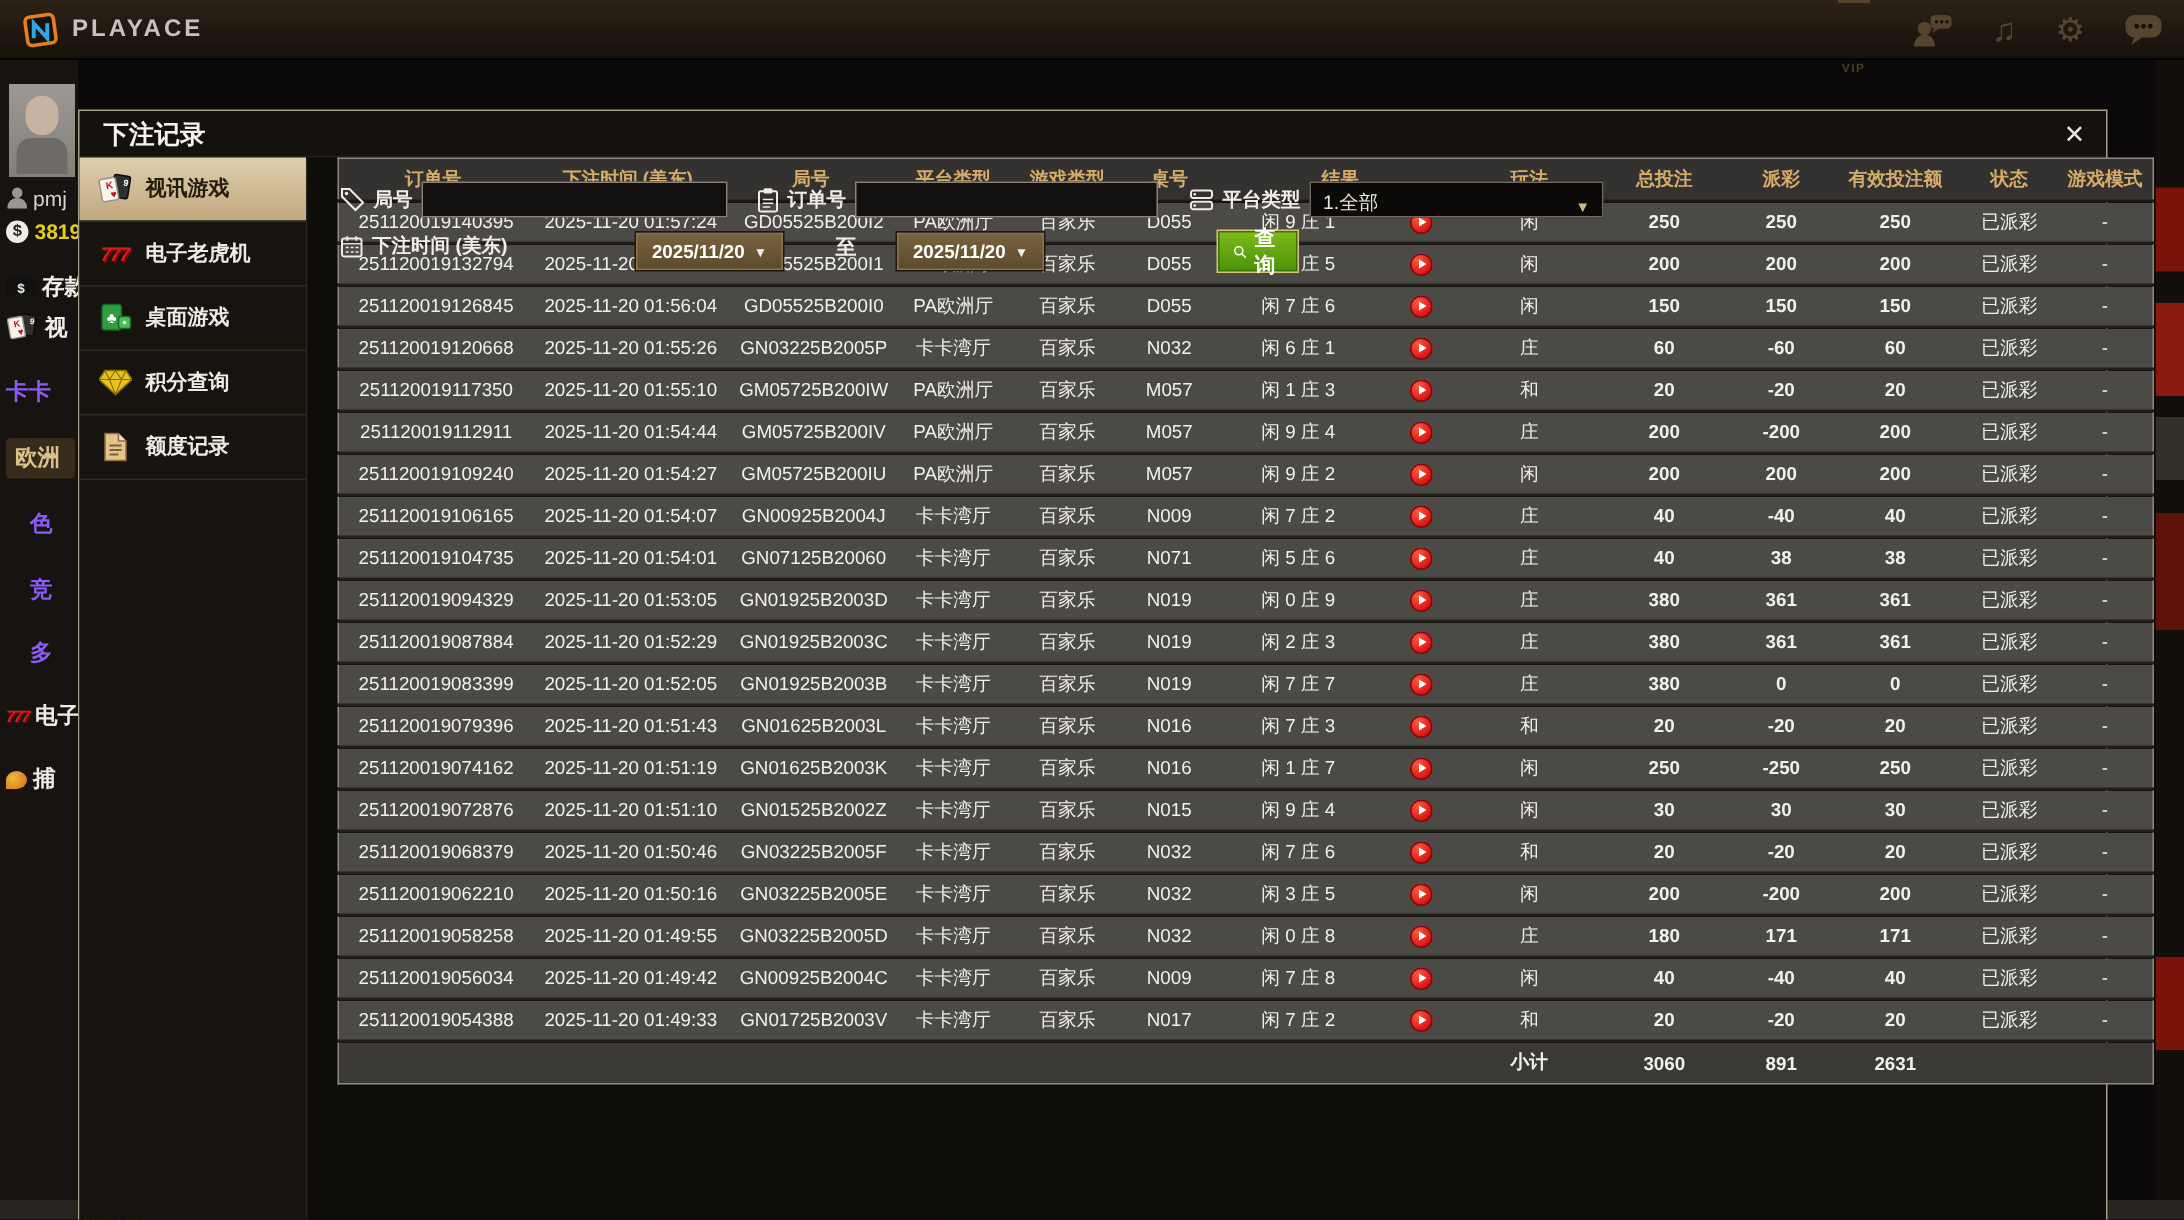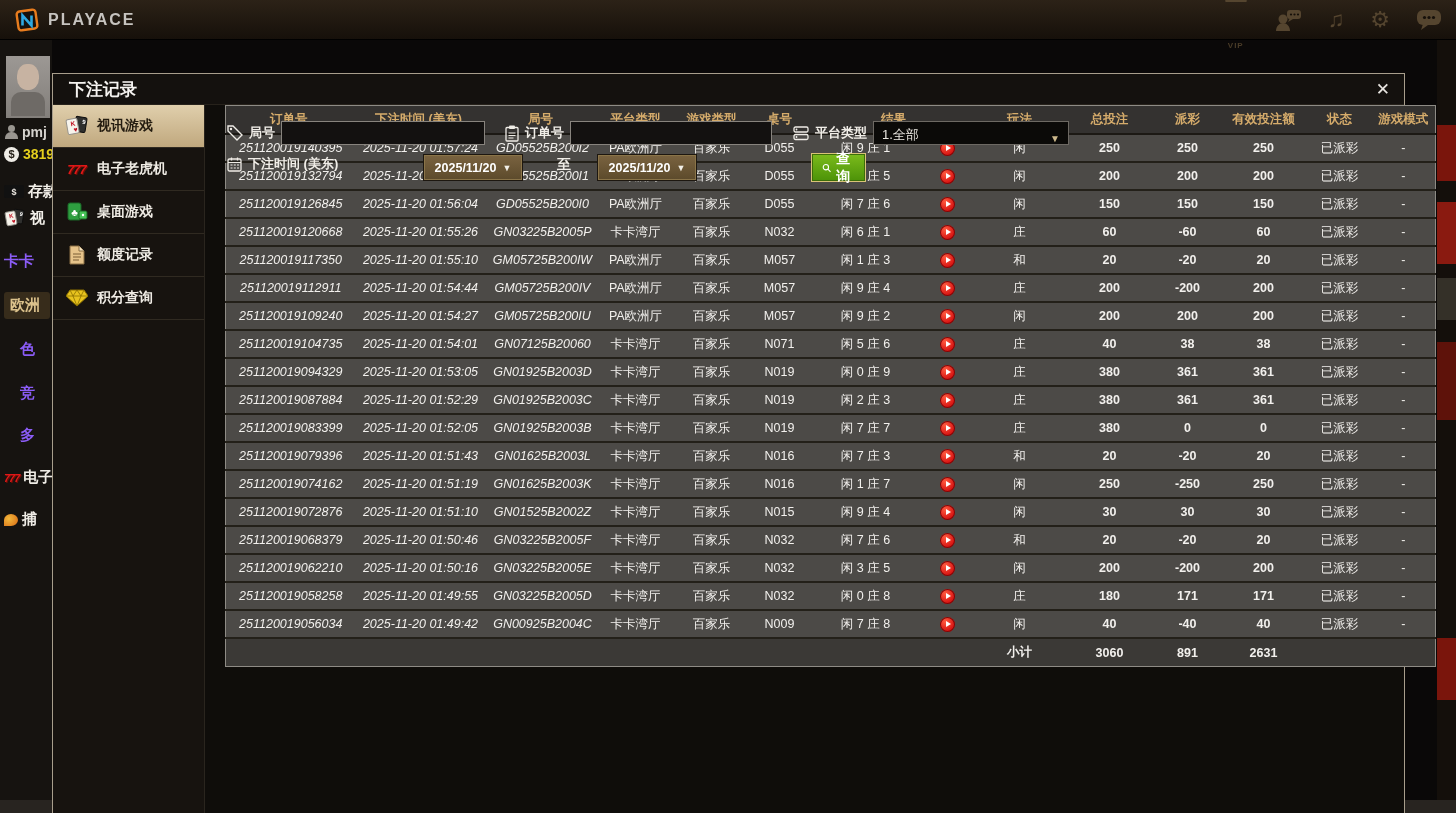--- a/index.html
+++ b/index.html
@@ -18,21 +18,21 @@
   .topbar-icons{display:flex;align-items:center;gap:26px;}
   .tico{color:#55452f;display:flex;flex-direction:column;align-items:center;line-height:1;cursor:pointer;gap:40px;}
   .tico .glyph{font-size:22px;}
   .vip-label{font-size:8px;font-weight:bold;color:#4a3c28;margin-top:-2px;letter-spacing:1px;}
   
   .bg-left{position:absolute;left:0;top:40px;width:52px;bottom:13px;background:#161310;overflow:hidden;}
   .avatar{position:absolute;left:6px;top:16px;width:44px;height:62px;background:linear-gradient(#9c9894,#837f7b);overflow:hidden;}
   .avatar:before{content:"";position:absolute;left:11px;top:8px;width:22px;height:26px;border-radius:45%;background:#c7b3a2;}
   .avatar:after{content:"";position:absolute;left:5px;top:36px;width:34px;height:24px;border-radius:10px 10px 0 0;background:#6e6a66;}
   .bgl-row{position:absolute;left:4px;display:flex;align-items:center;gap:4px;white-space:nowrap;}
-  .bgl-user{top:84px;color:#d6d3ce;font-size:14px;font-weight:bold;}
+  .bgl-user{top:84px;color:#d6d3ce;font-size:14px;font-weight:normal;}
   .bgl-bal{top:106px;color:#e5cf1d;font-size:14px;font-weight:bold;}
   .coin{display:inline-flex;width:15px;height:15px;border-radius:50%;background:#efece6;color:#2a241c;font-size:11px;font-weight:bold;align-items:center;justify-content:center;}
   .mini-person{width:14px;height:14px;position:relative;display:inline-block;}
   .mini-person:before{content:"";position:absolute;left:4px;top:0;width:7px;height:7px;border-radius:50%;background:#9a9690;}
   .mini-person:after{content:"";position:absolute;left:1px;top:7px;width:13px;height:7px;border-radius:6px 6px 0 0;background:#9a9690;}
   .bgl-deposit{top:142px;color:#f2efe9;font-size:15px;font-weight:bold;}
   .note-icon{display:inline-flex;width:20px;height:13px;background:#111;border:1px solid #3c3awe28;border-radius:2px;color:#e8e4de;font-size:9px;align-items:center;justify-content:center;font-weight:bold;}
   .bgl-cards{top:168px;color:#f2efe9;font-size:15px;font-weight:bold;}
   .bgl-nav{color:#8b5cf6;font-size:15px;font-weight:bold;}
   .nav-kaka{top:212px;}
@@ -90,21 +90,21 @@
   .g-search{left:586px;top:48px;padding-left:20px;}
   .search-btn{display:flex;align-items:center;gap:5px;height:27px;padding:0 10px;
     background:linear-gradient(#7cbc1c,#4c9208);border:1px solid #d9c377;box-shadow:0 0 0 1px #3c6e0a inset;
     color:#fff;font-size:14px;font-weight:bold;cursor:pointer;}
   
   .tablewrap{padding:0 4px 0 20px;flex:none;}
   table.bet{border-collapse:collapse;table-layout:fixed;width:1210px;border:1px solid #8e8b85;font-size:12.5px;}
   table.bet th{height:25px;background:#343230;color:#d6ac6b;font-size:12.5px;font-weight:bold;border-bottom:2px solid #1c1914;}
   table.bet td{height:24px;text-align:center;color:#f2f0ed;overflow:hidden;white-space:nowrap;}
   tr.data-row{background:#4c4a47;border-bottom:2px solid #232019;}
-  td.al{text-align:left;padding-left:5px;font-style:italic;}
+  td.al{text-align:left;padding-left:5px;}
   td.num{font-weight:bold;}
   td.status{color:#35d935;}
   .pay-pos{color:#c11031;font-weight:bold;}
   .pay-neg{color:#41e23d;font-weight:bold;}
   .pay-zero{color:#f2f0ed;font-weight:bold;}
   .play-btn{display:inline-flex;align-items:center;justify-content:center;width:15px;height:15px;border-radius:50%;
     background:radial-gradient(circle at 35% 30%,#ff5a40,#d40f0f 72%);box-shadow:0 0 0 1px #7a0a0a inset;cursor:pointer;vertical-align:middle;}
   .play-btn .tri{width:0;height:0;border-left:5px solid #fff;border-top:3.5px solid transparent;border-bottom:3.5px solid transparent;margin-left:1px;}
   tr.sum-row{background:#3b3936;border-top:2px solid #1a1814;}
   tr.sum-row td{height:25px;}
@@ -264,36 +264,36 @@
               <rect x="2" y="2" width="13" height="17" rx="2" fill="#2e9e40" stroke="#1a6626"></rect>
               <text x="8.5" y="14.5" font-size="10" fill="#fff" text-anchor="middle">♣</text>
               <rect x="13" y="10" width="8" height="8" rx="1.5" fill="#47c257" stroke="#1a6626"></rect>
               <circle cx="17" cy="14" r="1.2" fill="#fff"></circle>
             </svg>
         </span>
         <span>桌面游戏</span>
       </div>
       <div class="side-item">
         <span class="side-ic">
+          <svg width="22" height="18" viewBox="0 0 22 18">
+              <path d="M4 1h14l4 6-11 10L0 7z" fill="#e8c31e" stroke="#8a6f00"></path>
+              <path d="M4 1l3 6 4-6m0 0l4 6 3-6M0 7h22M7 7l4 10 4-10" fill="none" stroke="#8a6f00" stroke-width="0.8"></path>
+            </svg>
+        </span>
+        <span>积分查询</span>
+      </div>
+      <div class="side-item">
+        <span class="side-ic">
           <svg width="18" height="20" viewBox="0 0 18 20">
               <path d="M2 1h9l5 5v13H2z" fill="#e6c38a" stroke="#8a6f45"></path>
               <path d="M11 1v5h5" fill="#f5e3c0" stroke="#8a6f45"></path>
               <path d="M5 9h8M5 12h8M5 15h6" stroke="#7a5f35" stroke-width="1.2"></path>
             </svg>
         </span>
         <span>额度记录</span>
-      </div>
-      <div class="side-item">
-        <span class="side-ic">
-          <svg width="22" height="18" viewBox="0 0 22 18">
-              <path d="M4 1h14l4 6-11 10L0 7z" fill="#e8c31e" stroke="#8a6f00"></path>
-              <path d="M4 1l3 6 4-6m0 0l4 6 3-6M0 7h22M7 7l4 10 4-10" fill="none" stroke="#8a6f00" stroke-width="0.8"></path>
-            </svg>
-        </span>
-        <span>积分查询</span>
       </div>
     </div>
 
     <div class="main">
       <div class="filters">
         <div class="fgroup g-round">
           <svg width="16" height="16" viewBox="0 0 16 16">
               <path d="M1 6V1h5l9 9-5 5z" fill="none" stroke="#efece6" stroke-width="1.4"></path>
               <circle cx="4" cy="4" r="1.2" fill="#efece6"></circle>
             </svg>
@@ -513,20 +513,38 @@
                     <span class="tri"></span>
                   </span></td>
                 <td>闲</td>
                 <td class="num">200</td>
                 <td class="pay-pos">200</td>
                 <td class="num">200</td>
                 <td class="status">已派彩</td>
                 <td>-</td>
               </tr>
               <tr class="data-row">
+                <td class="al">251120019106165</td>
+                <td class="al">2025-11-20 01:54:07</td>
+                <td class="al">GN00925B2004J</td>
+                <td>卡卡湾厅</td>
+                <td>百家乐</td>
+                <td>N009</td>
+                <td>闲 7 庄 2</td>
+                <td><span class="play-btn">
+                    <span class="tri"></span>
+                  </span></td>
+                <td>庄</td>
+                <td class="num">40</td>
+                <td class="pay-neg">-40</td>
+                <td class="num">40</td>
+                <td class="status">已派彩</td>
+                <td>-</td>
+              </tr>
+              <tr class="data-row">
                 <td class="al">251120019104735</td>
                 <td class="al">2025-11-20 01:54:01</td>
                 <td class="al">GN07125B20060</td>
                 <td>卡卡湾厅</td>
                 <td>百家乐</td>
                 <td>N071</td>
                 <td>闲 5 庄 6</td>
                 <td><span class="play-btn">
                     <span class="tri"></span>
                   </span></td>
@@ -707,20 +725,38 @@
                 <td>百家乐</td>
                 <td>N009</td>
                 <td>闲 7 庄 8</td>
                 <td><span class="play-btn">
                     <span class="tri"></span>
                   </span></td>
                 <td>闲</td>
                 <td class="num">40</td>
                 <td class="pay-neg">-40</td>
                 <td class="num">40</td>
+                <td class="status">已派彩</td>
+                <td>-</td>
+              </tr>
+              <tr class="data-row">
+                <td class="al">251120019054388</td>
+                <td class="al">2025-11-20 01:49:33</td>
+                <td class="al">GN01725B2003V</td>
+                <td>卡卡湾厅</td>
+                <td>百家乐</td>
+                <td>N017</td>
+                <td>闲 7 庄 2</td>
+                <td><span class="play-btn">
+                    <span class="tri"></span>
+                  </span></td>
+                <td>和</td>
+                <td class="num">20</td>
+                <td class="pay-neg">-20</td>
+                <td class="num">20</td>
                 <td class="status">已派彩</td>
                 <td>-</td>
               </tr>
             </tbody>
           <tbody>
             <tr class="sum-row">
               <td colspan="8"></td>
               <td class="sum-label">小计</td>
               <td class="sum-val">3060</td>
               <td class="sum-val">891</td>

